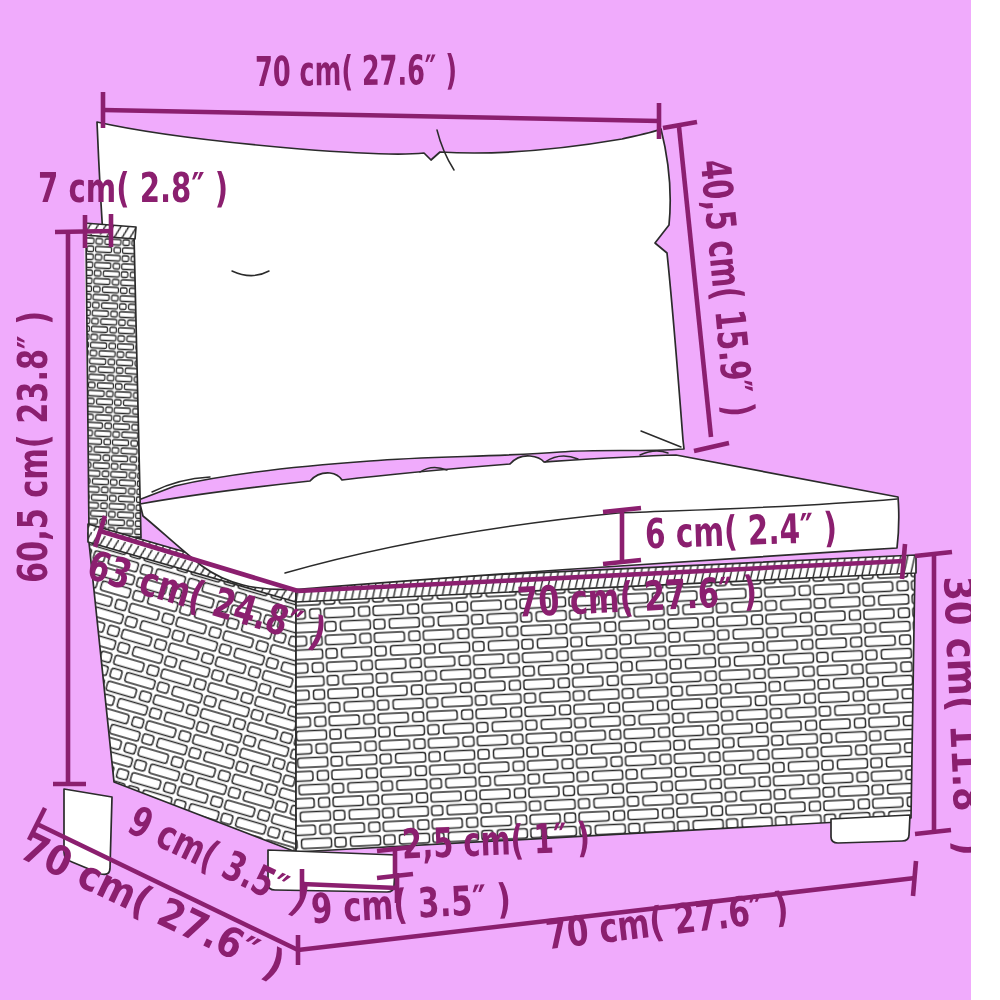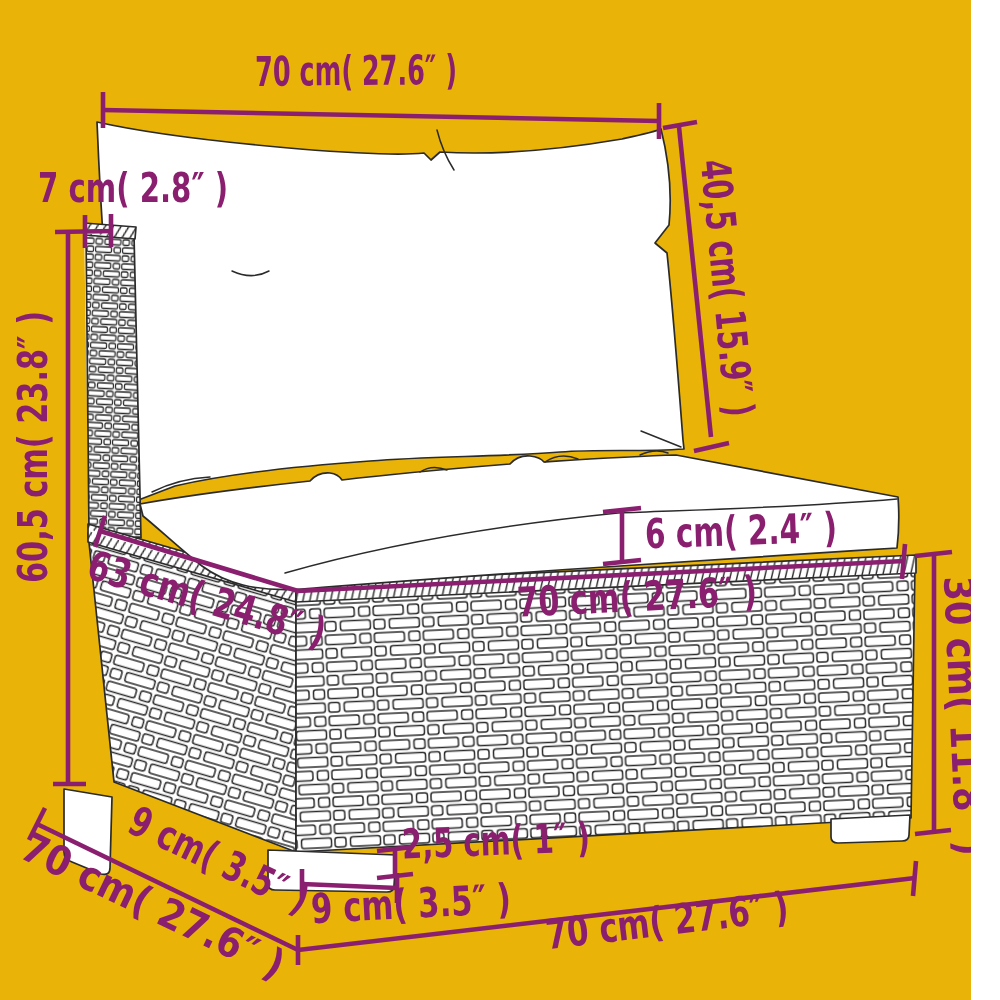--- a/index.html
+++ b/index.html
@@ -1,16 +1,16 @@
 <!DOCTYPE html>
 <html><head>
 <meta charset="utf-8">
 <style>
   html,body{margin:0;padding:0;background:#ffffff;}
-  .stage{width:971px;height:1000px;position:relative;background:#eab308;overflow:hidden;}
+  .stage{width:971px;height:1000px;position:relative;background:#f0abfc;overflow:hidden;}
   svg{display:block;}
   .dl{stroke:#8b1f6f;stroke-width:4.6;fill:none;stroke-linecap:butt;}
   .dt{fill:#8b1f6f;font-family:"DejaVu Sans",sans-serif;font-weight:bold;font-size:41px;}
   .art{fill:#ffffff;stroke:#2b2b2b;stroke-width:1.7;stroke-linejoin:round;stroke-linecap:round;}
   .fold{fill:none;stroke:#2b2b2b;stroke-width:1.5;stroke-linecap:round;}
   .under{fill:#ffffff;stroke:none;}
   .pat{stroke:none;}
   .edge{fill:none;stroke:#2b2b2b;stroke-width:1.7;stroke-linejoin:round;}
 </style>
 </head>

